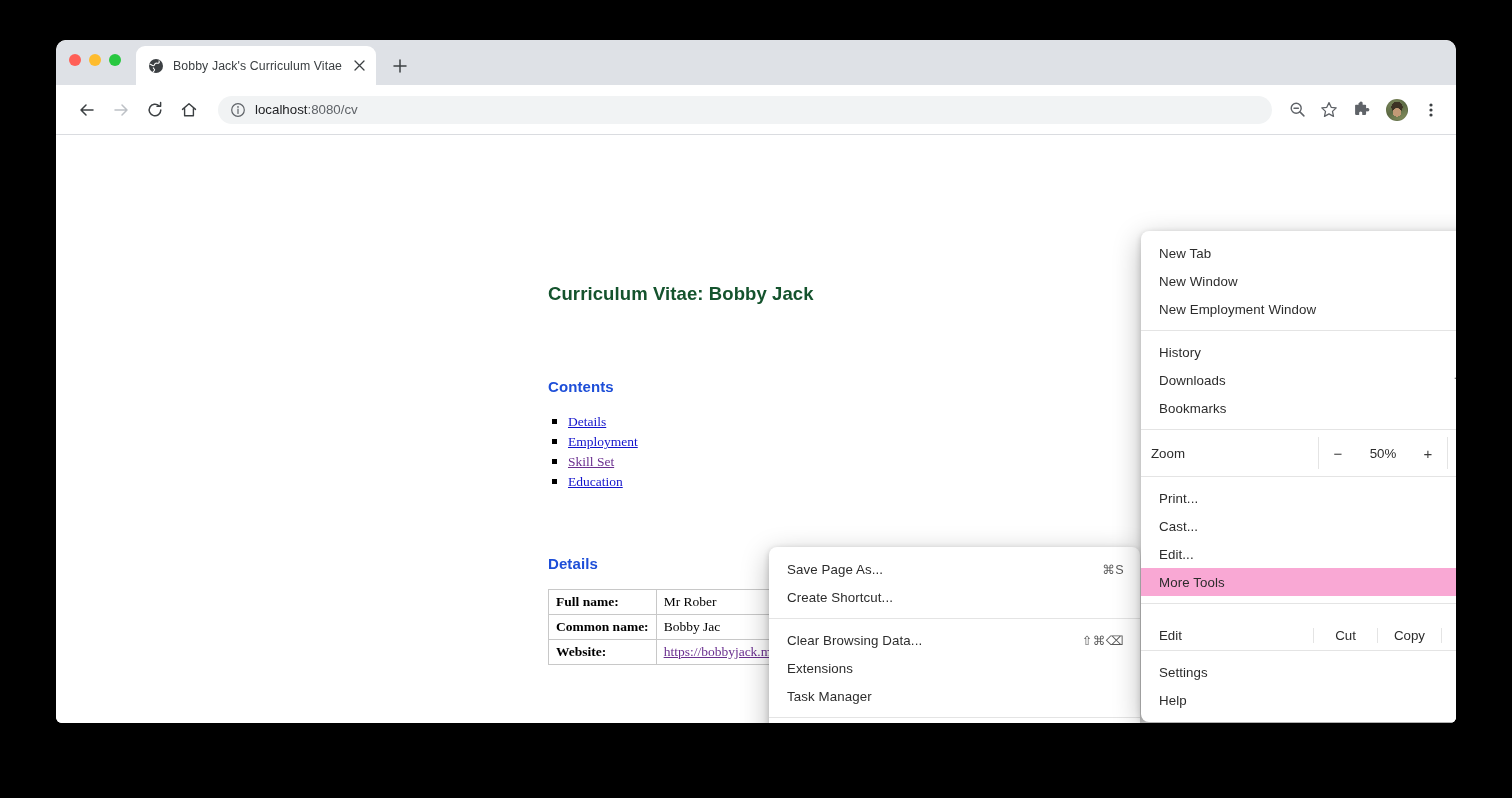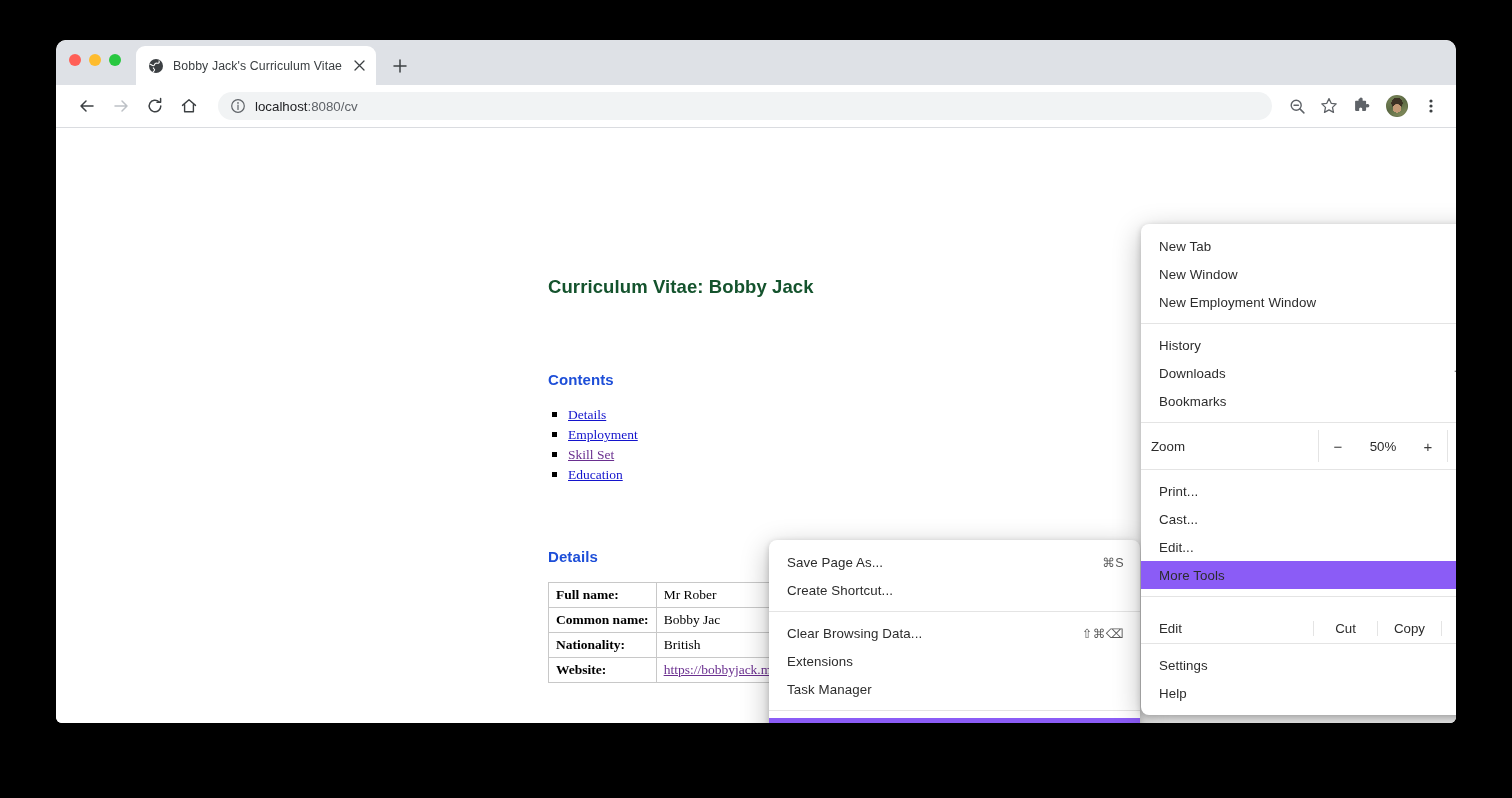--- a/index.html
+++ b/index.html
@@ -66,21 +66,21 @@
     position: absolute;
     left: 330px; top: 12px;
     width: 28px; height: 28px;
     display: flex; align-items: center; justify-content: center;
     border-radius: 50%;
   }
 
   
   #toolbar {
     position: relative;
-    height: 43px;
+    height: 50px;
     background: #ffffff;
     border-bottom: 1px solid #dadce0;
     display: flex; align-items: center;
     padding: 4px 10px;
   }
   .nav-btn {
     width: 30px; height: 30px;
     margin-right: 4px;
     display: flex; align-items: center; justify-content: center;
     border-radius: 50%;
@@ -198,21 +198,21 @@
   #submenu {
     left: 713px; top: 412px;
     width: 371px;
     z-index: 20;
   }
   .menu-item {
     display: flex; align-items: center;
     height: 28px;
     padding: 0 16px 0 18px;
   }
-  .menu-item.highlight { background: #8b5cf6; }
+  .menu-item.highlight { background: #f9a8d4; }
   .menu-label { flex: 1 1 auto; white-space: nowrap; letter-spacing: 0.1px; }
   .menu-accel {
     flex: 0 0 auto;
     color: #5b5b5b;
     font-size: 12.6px;
     letter-spacing: 0.4px;
   }
   .menu-sep {
     height: 1px;
     background: #e4e4e4;
@@ -384,24 +384,20 @@
         <tbody>
           <tr>
             <td class="label">Full name:</td>
             <td class="value">Mr Rober</td>
           </tr>
           <tr>
             <td class="label">Common name:</td>
             <td class="value">Bobby Jac</td>
           </tr>
           <tr>
-            <td class="label">Nationality:</td>
-            <td class="value">British</td>
-          </tr>
-          <tr>
             <td class="label">Website:</td>
             <td class="value"><a href="#">https://bobbyjack.me/</a></td>
           </tr>
         </tbody>
       </table>
     </div>
 
     <div id="submenu" class="menu">
       <div class="menu-item">
         <span class="menu-label">Save Page As...</span>

